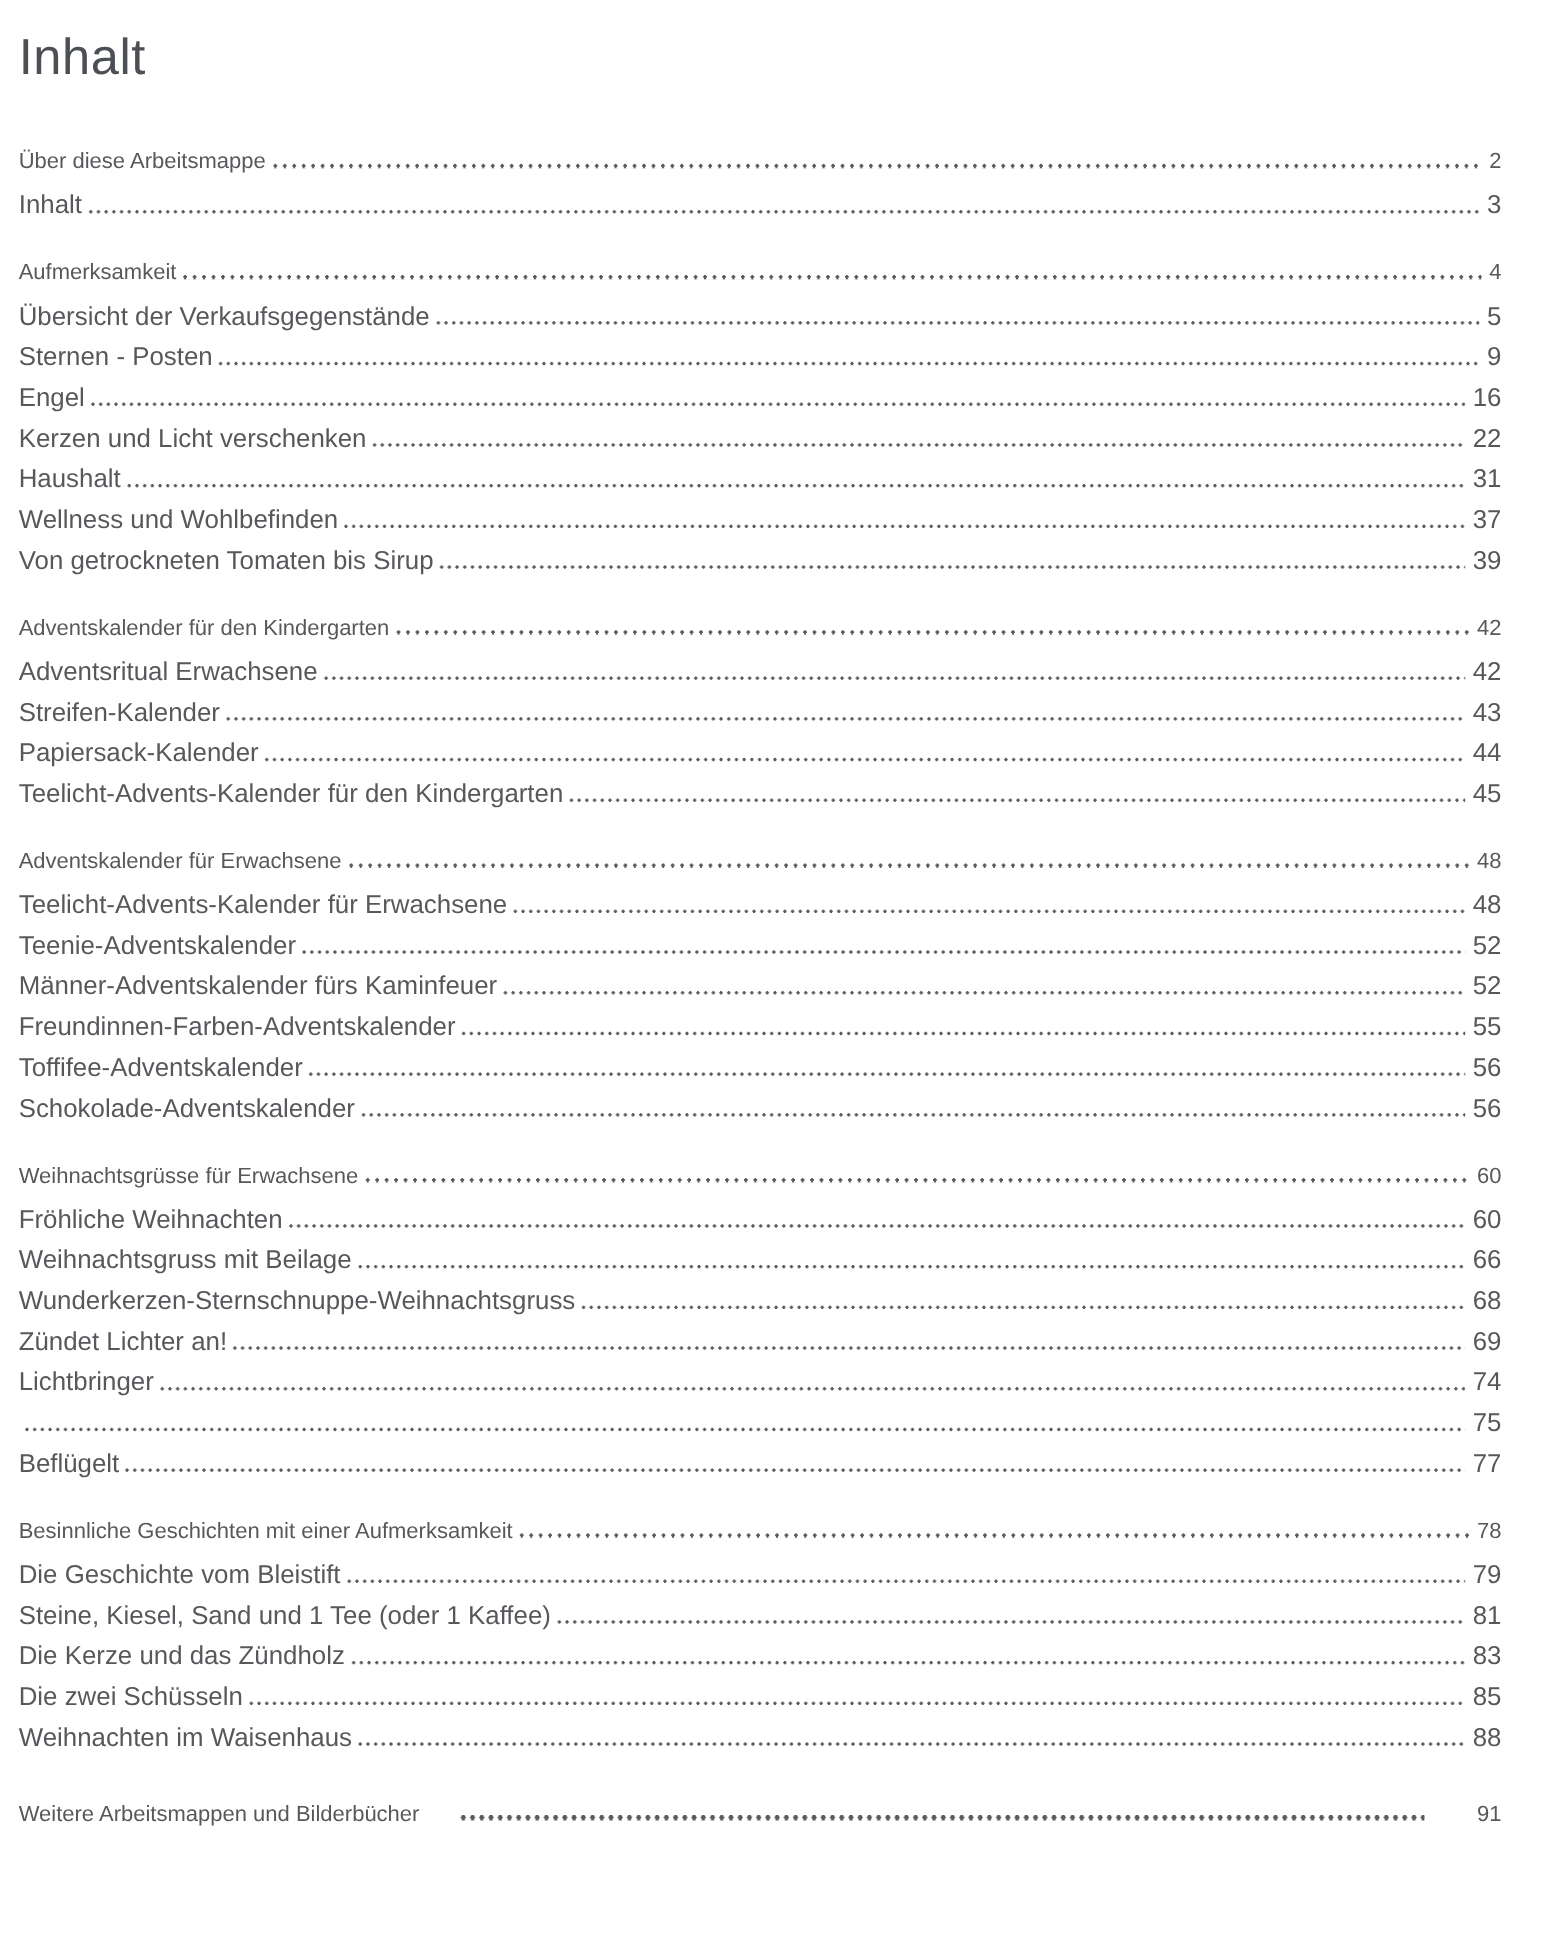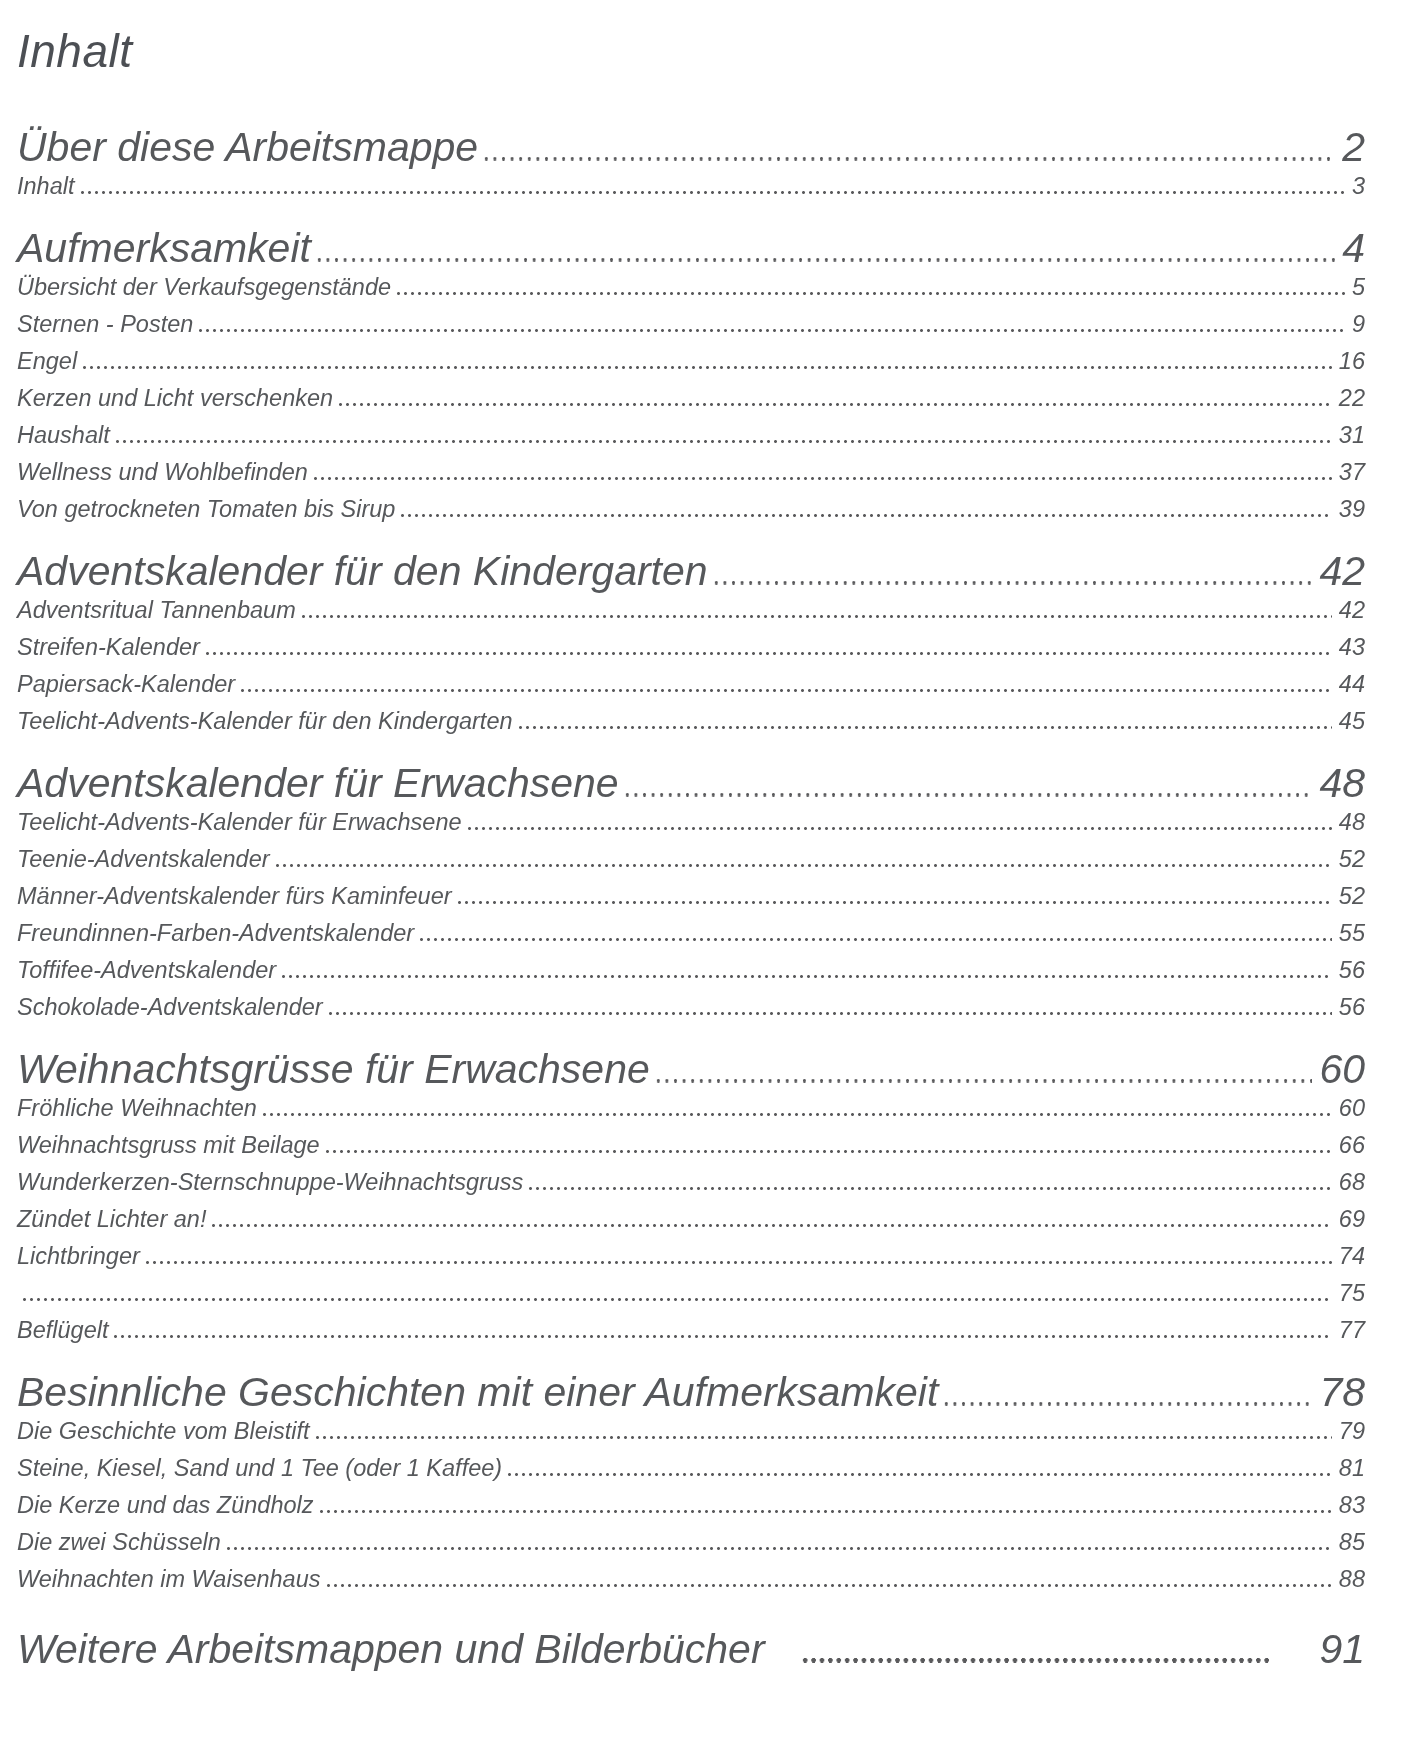--- a/index.html
+++ b/index.html
@@ -13,40 +13,39 @@
     overflow: hidden;
   }
   .page {
     box-sizing: border-box;
     width: 1424px;
     height: 1763px;
     padding: 26px 59px 32px 17px;
     font-family: "Liberation Sans", "DejaVu Sans", sans-serif;
     color: var(--body-text, #56585b);
     background: #ffffff;
-    font-style: italic;
   }
   .doc-title {
     font-size: 46px;
     font-weight: 400;
     line-height: 1.12;
     letter-spacing: 0.5px;
     margin: 0 0 48px 0;
     color: var(--title-text, #4c4f54);
   }
   .toc {
     display: block;
   }
   .row {
     display: flex;
     align-items: baseline;
     width: 100%;
   }
   .lvl1 {
-    font-size: 41px;
+    font-size: 20px;
     line-height: 42px;
     margin-top: 22px;
     justify-content: center;
   }
   .lvl2 {
     font-size: 23.5px;
     line-height: 37px;
   }
   .label {
     white-space: nowrap;
@@ -145,21 +144,21 @@
     <span class="pagenum">39</span>
   </div>
 
   <div class="row lvl1">
     <span class="label">Adventskalender für den Kindergarten</span>
     <span class="leader"></span>
     <span class="pagenum">42</span>
   </div>
 
   <div class="row lvl2">
-    <span class="label">Adventsritual Tannenbaum</span>
+    <span class="label">Adventsritual Erwachsene</span>
     <span class="leader"></span>
     <span class="pagenum">42</span>
   </div>
 
   <div class="row lvl2">
     <span class="label">Streifen-Kalender</span>
     <span class="leader"></span>
     <span class="pagenum">43</span>
   </div>
 

